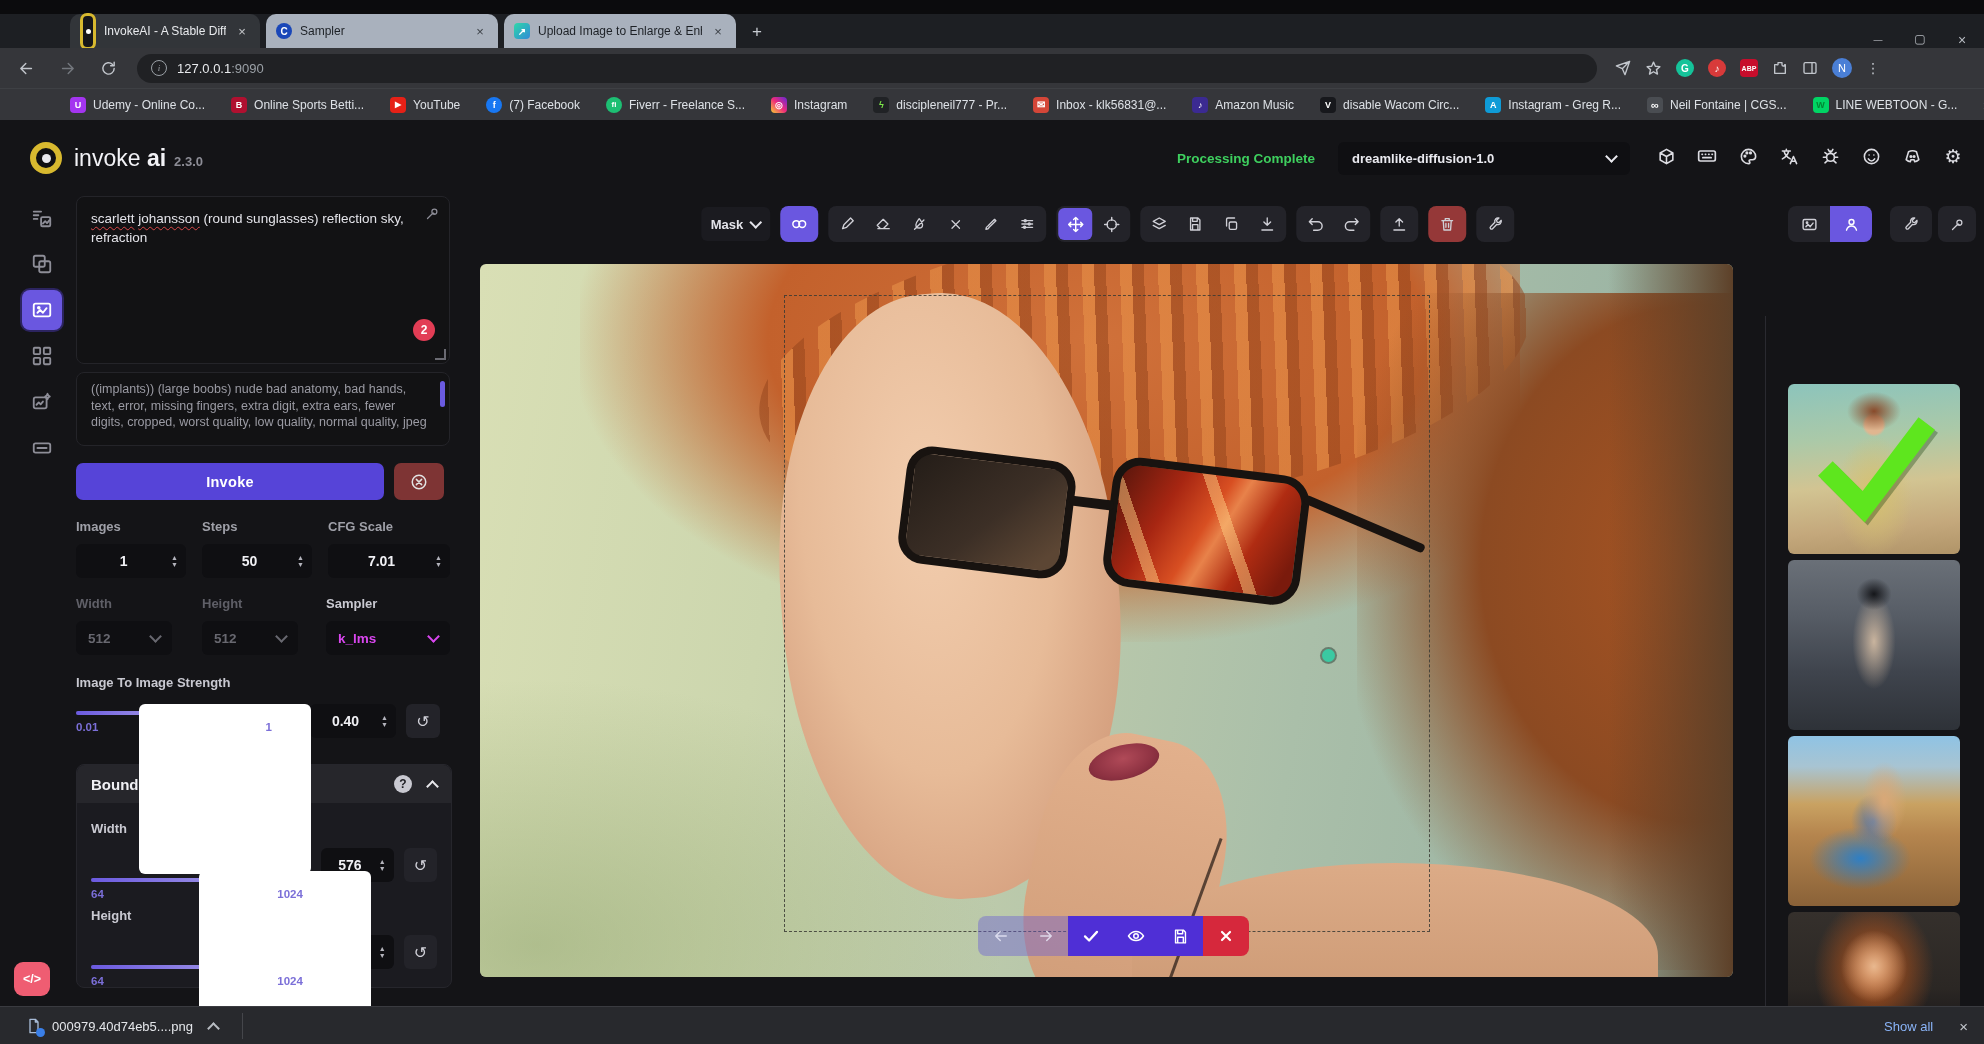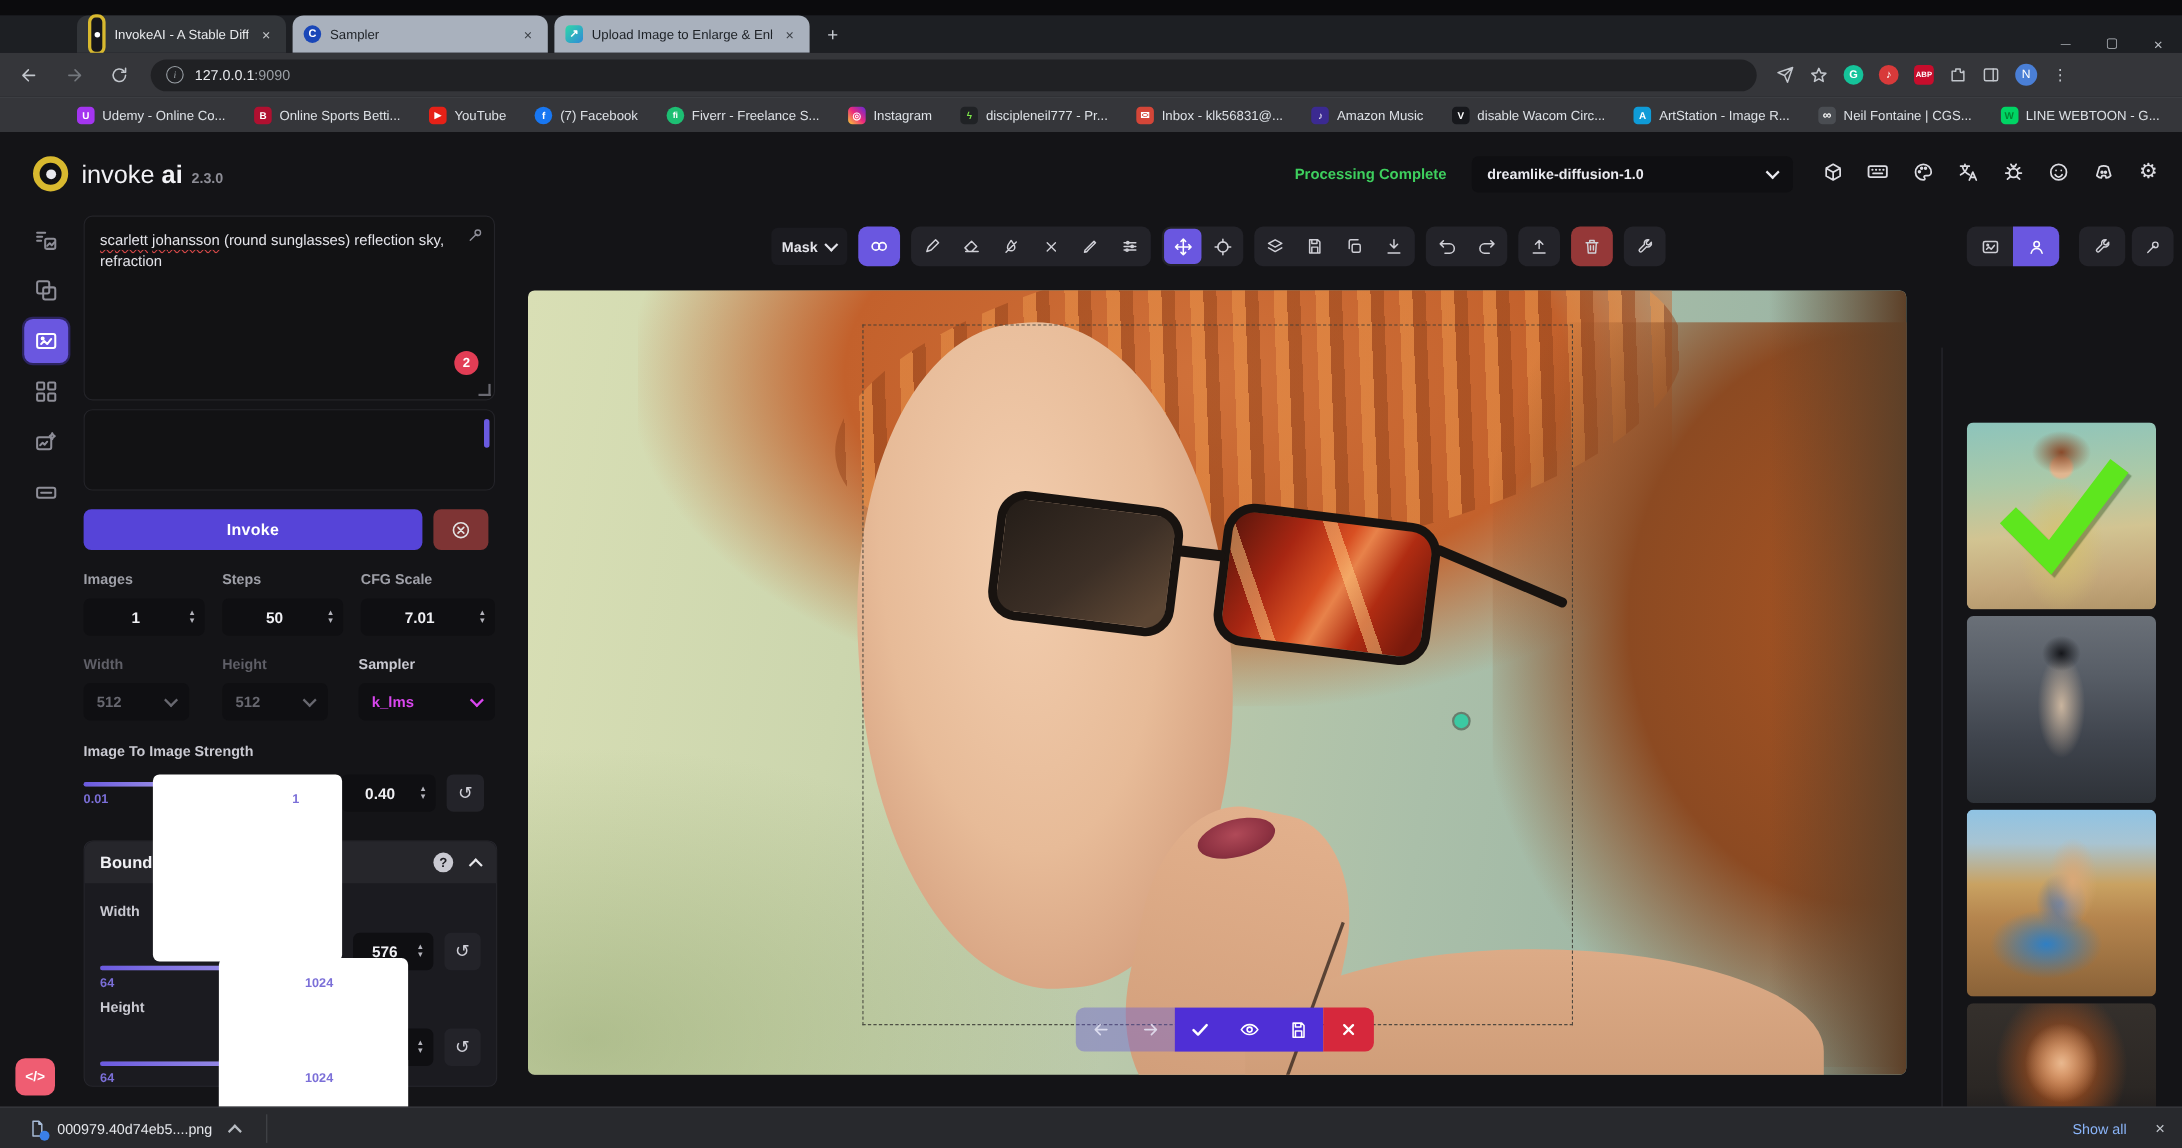--- a/index.html
+++ b/index.html
@@ -340,21 +340,21 @@
     <span class="bm bm8">
         <span class="bmic">♪</span>
         <span>Amazon Music</span>
       </span>
     <span class="bm bm9">
         <span class="bmic">V</span>
         <span>disable Wacom Circ...</span>
       </span>
     <span class="bm bm10">
         <span class="bmic">A</span>
-        <span>ArtStation - Image R...</span>
+        <span>Instagram - Greg R...</span>
       </span>
     <span class="bm bm11">
         <span class="bmic">∞</span>
         <span>Neil Fontaine | CGS...</span>
       </span>
     <span class="bm bm12">
         <span class="bmic">W</span>
         <span>LINE WEBTOON - G...</span>
       </span>
     <span class="bmoverflow">»</span>
@@ -471,20 +471,21 @@
             <svg class="svgi" width="15" height="15" viewBox="0 0 24 24">
               <circle cx="15" cy="9" r="4"></circle>
               <path d="M12.5 11.5L4 20M15 13l-2-2"></path>
             </svg>
           </span>
         <span class="badge">2</span>
         <span class="rsz"></span>
       </div>
 
       <div class="negbox">
+        <span>((implants)) (large boobs) nude bad anatomy, bad hands, text, error, missing fingers, extra digit, extra ears, fewer digits, cropped, worst quality, low quality, normal quality, jpeg</span>
         <span class="negscroll"></span>
       </div>
 
       <div class="invrow">
         <div class="invoke">Invoke</div>
         <div class="cancel">
             <svg class="svgi" width="18" height="18" viewBox="0 0 24 24">
               <circle cx="12" cy="12" r="9"></circle>
               <path d="M8.5 8.5l7 7M15.5 8.5l-7 7"></path>
             </svg>

